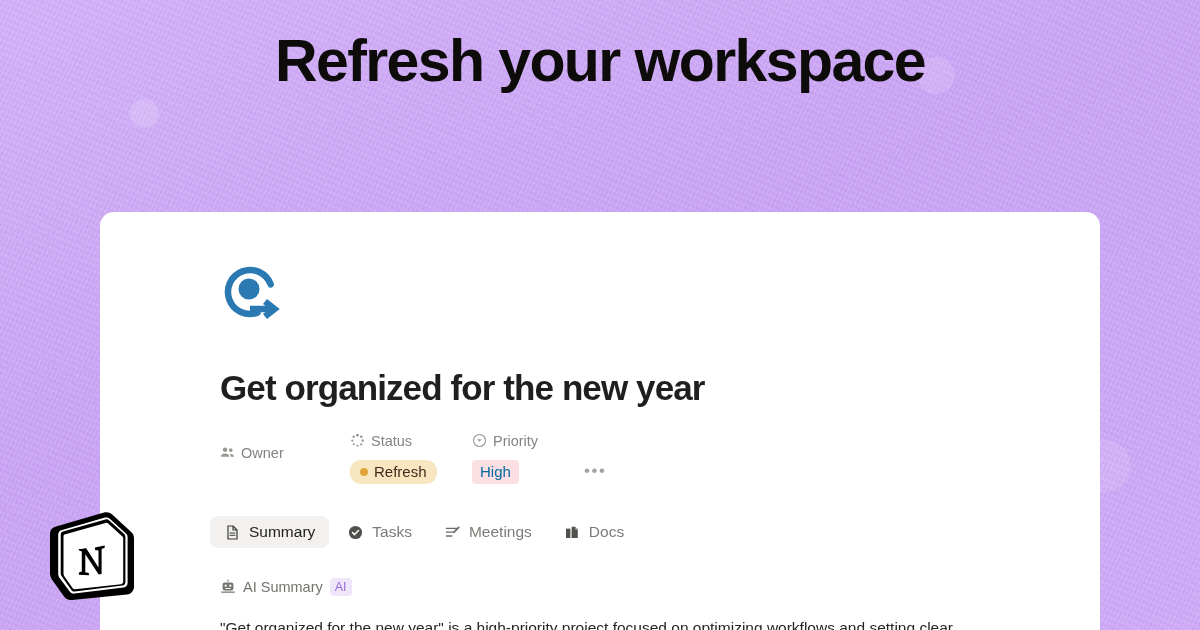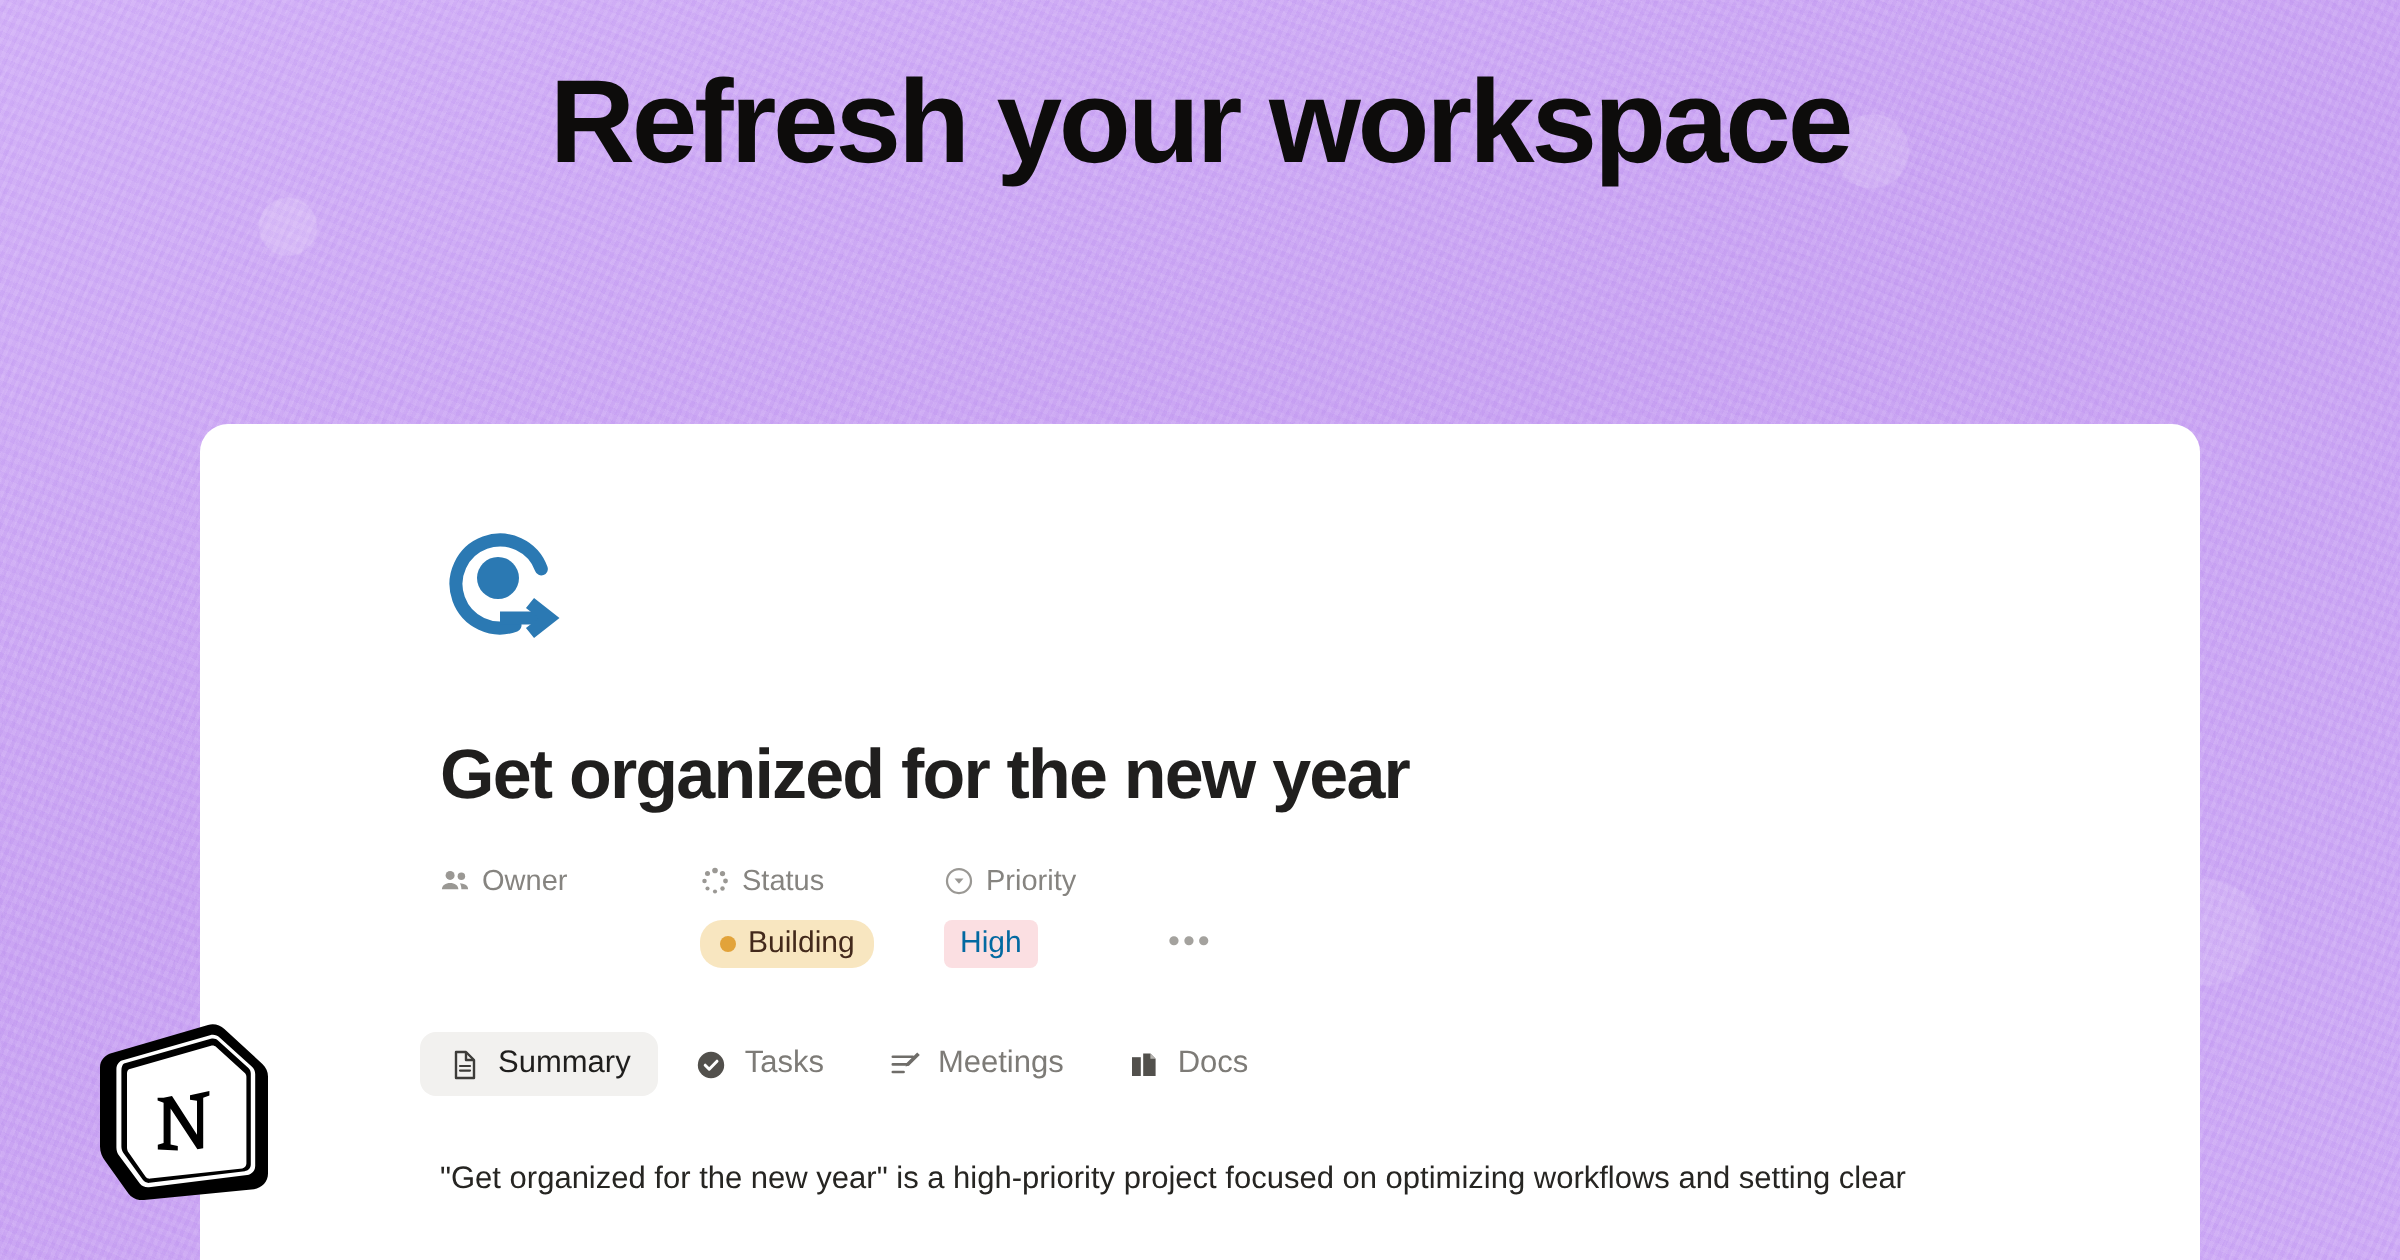--- a/index.html
+++ b/index.html
@@ -80,21 +80,21 @@
     line-height: 40px;
     font-weight: 700;
     letter-spacing: -0.9px;
     color: #201f1e;
     margin-bottom: 22px;
   }
 
   
   #properties {
     display: flex;
-    align-items: flex-start;
+    align-items: center;
     gap: 0;
   }
   .prop-col { display: flex; flex-direction: column; }
   .prop-label {
     display: flex;
     align-items: center;
     gap: 6px;
     font-size: 14.5px;
     color: #868480;
     height: 21px;
@@ -249,21 +249,21 @@
               <circle cx="4" cy="12" r="1.1"></circle>
               <circle cx="2.4" cy="8" r="1.2"></circle>
               <circle cx="4" cy="4" r="1.35"></circle>
             </svg>
           </span>
           <span>Status</span>
         </div>
         <div class="prop-value">
           <span class="pill pill-status">
             <span class="dot-status"></span>
-            <span>Building</span>
+            <span>Refresh</span>
           </span>
         </div>
       </div>
 
       <div class="prop-col col-priority">
         <div class="prop-label">
           <span class="prop-icon">
             <svg viewBox="0 0 16 16" fill="none" xmlns="http://www.w3.org/2000/svg">
               <circle cx="8" cy="8" r="6.4" stroke="currentColor" stroke-width="1.2"></circle>
               <path d="M5.6 6.6L8 9.4l2.4-2.8" fill="currentColor"></path>
@@ -321,20 +321,34 @@
             <rect x="2" y="4.6" width="4.4" height="9.4" fill="#52504c"></rect>
             <path d="M7.6 2.8h3.6l2.6 2.6V14H7.6V2.8z" fill="#52504c"></path>
             <path d="M11.2 2.8v2.6h2.6" fill="#b6b4b0"></path>
           </svg>
         </span>
         <span>Docs</span>
       </div>
     </div>
 
     <div id="ai-block">
+      <div id="ai-header">
+        <span id="ai-robot">
+          <svg viewBox="0 0 16 16" fill="currentColor" xmlns="http://www.w3.org/2000/svg">
+            <rect x="7.4" y="0.6" width="1.2" height="2" rx=".6"></rect>
+            <rect x="2.6" y="3.4" width="10.8" height="8" rx="2.2"></rect>
+            <circle cx="5.7" cy="6.7" r="1.15" fill="#fff"></circle>
+            <circle cx="10.3" cy="6.7" r="1.15" fill="#fff"></circle>
+            <rect x="5.4" y="9" width="5.2" height="1.1" rx=".5" fill="#fff"></rect>
+            <rect x="1" y="12.4" width="14" height="1.4" rx=".7"></rect>
+          </svg>
+        </span>
+        <span>AI Summary</span>
+        <span id="ai-badge">AI</span>
+      </div>
       <div id="ai-text">"Get organized for the new year" is a high-priority project focused on optimizing workflows and setting clear</div>
     </div>
 
   </div>
 </div>
 
 <div id="notion-logo">
   <svg viewBox="0 0 88 92" xmlns="http://www.w3.org/2000/svg">
     <path d="M6 18.5L54 4.5c3-0.9 6 0 8.2 2l19 17.5c1.8 1.6 2.8 3.9 2.8 6.3v48.5c0 4-3 7.3-7 7.8L22 92c-3 .4-6-.8-7.8-3.2L2.6 72.5C1 70.4 0 67.9 0 65.2V25.6c0-3.4 2.5-6.3 6-7.1z" fill="#000"></path>
     <path d="M10.5 22.4L55 9.6c1.7-.5 3.5-.1 4.8 1.1L76 25.4c1 .9 1.6 2.2 1.6 3.6v46c0 2.3-1.7 4.2-4 4.5L24.5 85.6c-1.8.2-3.5-.5-4.6-1.9L9.6 69.9c-.9-1.2-1.4-2.7-1.4-4.2V26.5c0-2 1.4-3.6 2.3-4.1z" fill="#fff"></path>

